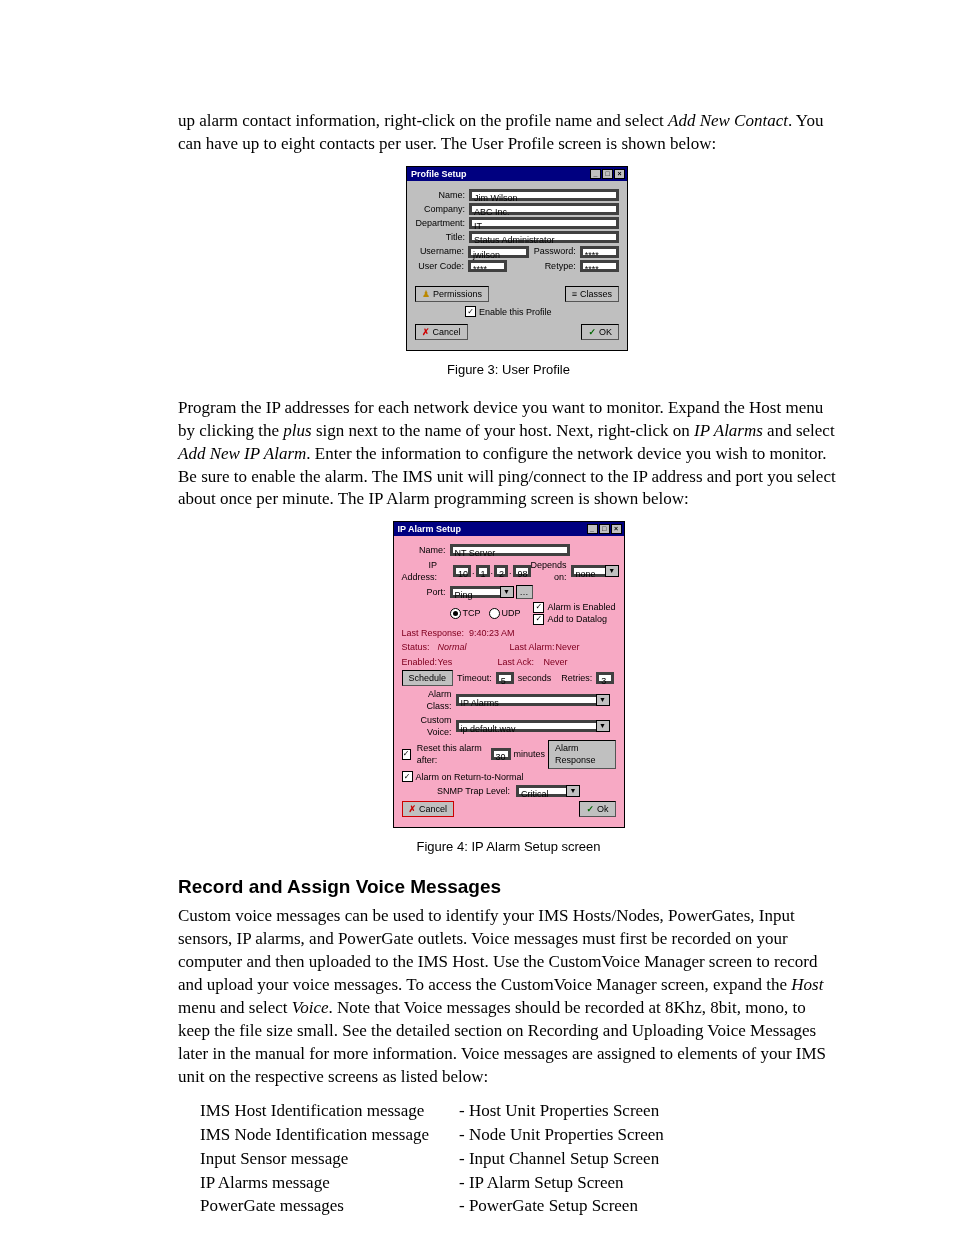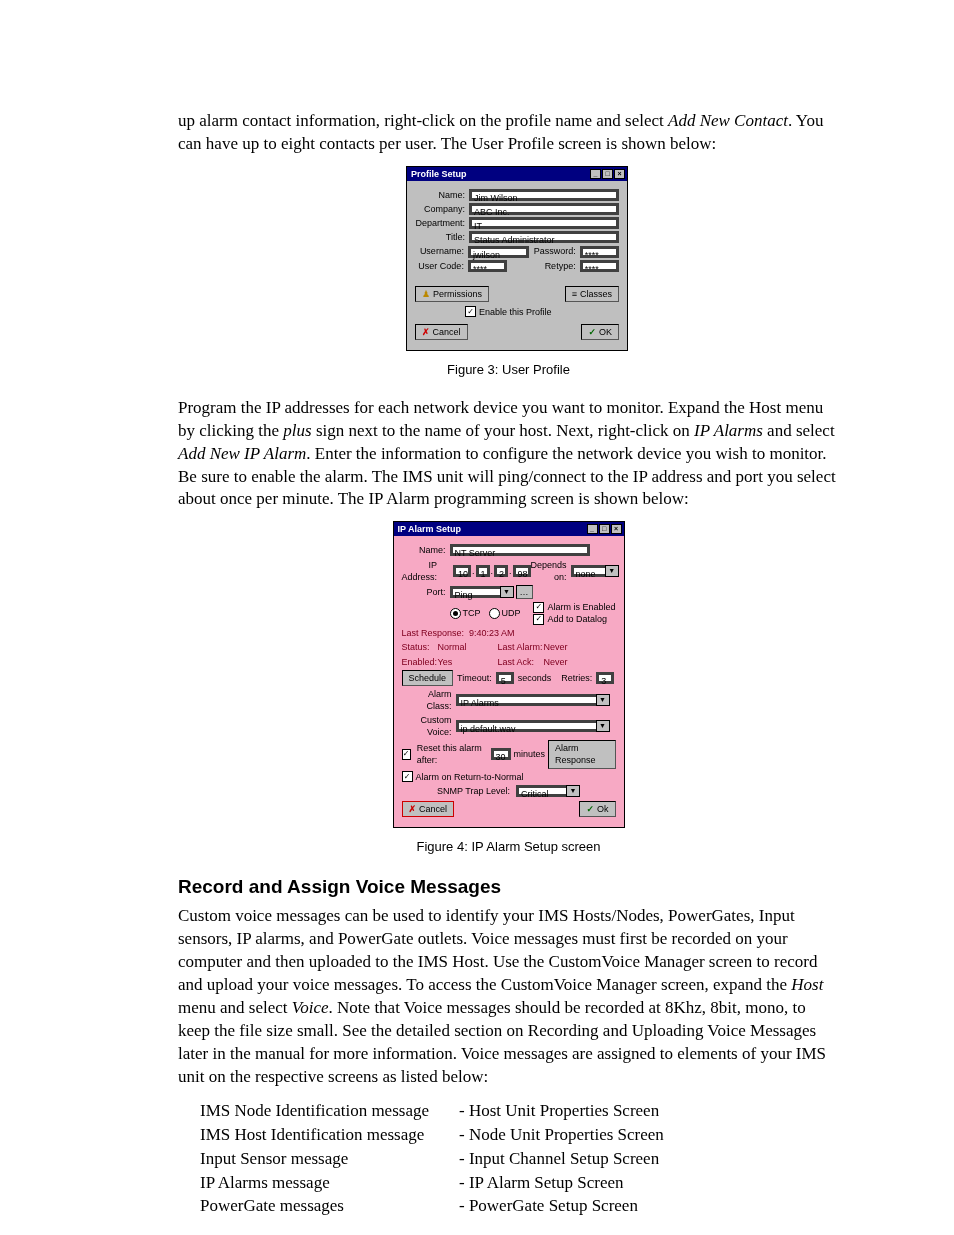--- a/index.html
+++ b/index.html
@@ -196,21 +196,21 @@
         <span>IP Alarm Setup</span>
         <span class="ctrls">
           <span class="ctrl">_</span>
           <span class="ctrl">□</span>
           <span class="ctrl">×</span>
         </span>
       </div>
       <div class="dlg-body pinkbody">
         <div class="row">
             <div class="lbl" style="width:44px;">Name:</div>
-            <div class="inp" style="width:140px;">NT Server</div>
+            <div class="inp" style="width:120px;">NT Server</div>
           </div>
         <div class="row">
           <div class="lbl" style="width:44px;">IP Address:</div>
           <div class="inp" style="width:18px;text-align:center;margin-left:12px;">10</div>
             <span style="padding:0 1px;">.</span>
           <div class="inp" style="width:14px;text-align:center;">1</div>
             <span style="padding:0 1px;">.</span>
           <div class="inp" style="width:14px;text-align:center;">2</div>
             <span style="padding:0 1px;">.</span>
           <div class="inp" style="width:18px;text-align:center;">98</div>
@@ -246,21 +246,21 @@
               </div>
             <div style="display:flex;align-items:center;">
                 <span class="chk">✓</span>
                 <span>Add to Datalog</span>
               </div>
           </div>
         </div>
         <div class="row" style="color:#800020;"><span>Last Response:</span>&nbsp;&nbsp;<span>9:40:23 AM</span></div>
         <div class="row" style="color:#800020;">
           <span style="width:36px;">Status:</span>
-            <span style="width:60px;">Normal</span>
+            <span style="width:72px;font-style:italic;">Normal</span>
           <span style="width:46px;">Last Alarm:</span>
             <span>Never</span>
         </div>
         <div class="row" style="color:#800020;">
           <span style="width:36px;">Enabled:</span>
             <span style="width:60px;">Yes</span>
           <span style="width:46px;">Last Ack:</span>
             <span>Never</span>
         </div>
         <div class="row" style="gap:4px;">
@@ -322,22 +322,22 @@
     <div class="caption">Figure 4: IP Alarm Setup screen</div>
   </div>
 
   <h3 class="section">Record and Assign Voice Messages</h3>
   <p class="body-text">
     <span>Custom voice messages can be used to identify your IMS Hosts/Nodes, PowerGates, Input sensors, IP alarms, and PowerGate outlets. Voice messages must first be recorded on your computer and then uploaded to the IMS Host. Use the CustomVoice Manager screen to record and upload your voice messages. To access the CustomVoice Manager screen, expand the </span><span class="italic">Host</span><span> menu and select </span><span class="italic">Voice</span><span>.  Note that Voice messages should be recorded at 8Khz, 8bit, mono, to keep the file size small.  See the detailed section on Recording and Uploading Voice Messages later in the manual for more information.  Voice messages are assigned to elements of your IMS unit on the respective screens as listed below:</span>
   </p>
 
   <div class="map-list">
     <div class="map-col">
+      <div>IMS Host Identification message</div>
       <div>IMS Node Identification message</div>
-      <div>IMS Host Identification message</div>
       <div>Input Sensor message</div>
       <div>IP Alarms message</div>
       <div>PowerGate messages</div>
     </div>
     <div class="map-col">
       <div>- Host Unit Properties Screen</div>
       <div>- Node Unit Properties Screen</div>
       <div>- Input Channel Setup Screen</div>
       <div>- IP Alarm Setup Screen</div>
       <div>- PowerGate Setup Screen</div>

